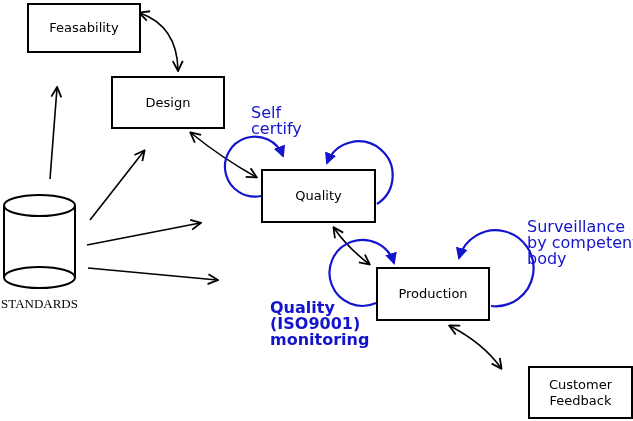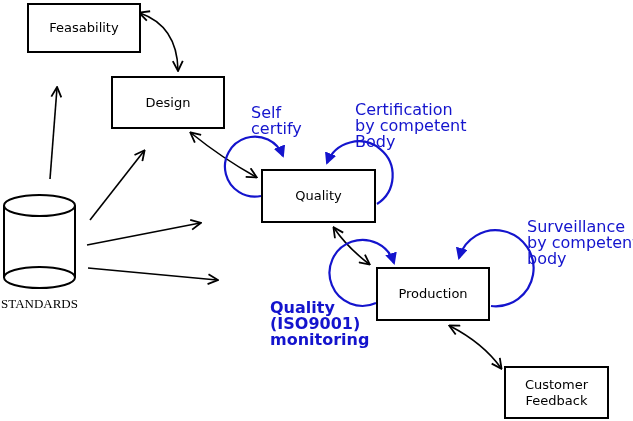--- a/index.html
+++ b/index.html
@@ -10,21 +10,21 @@
   #wires{position:absolute;left:0;top:0;pointer-events:none;}
   .node{
     position:absolute;border:2px solid #000;background:#fff;
     display:flex;align-items:center;justify-content:center;text-align:center;
     font-size:13px;color:#000;line-height:16px;box-sizing:border-box;
   }
   .node-feasability{left:27px;top:3px;width:114px;height:50px;}
   .node-design{left:111px;top:76px;width:114px;height:53px;}
   .node-approval{left:261px;top:169px;width:115px;height:54px;}
   .node-production{left:352px;top:267px;width:114px;height:54px;margin-left:24px;}
-  .node-customer{left:504px;top:366px;width:105px;height:53px;}
+  .node-customer{left:528px;top:366px;width:105px;height:53px;}
   .anno{
     position:absolute;font-size:16px;line-height:16px;color:#1414cd;
   }
   .anno-self{left:251px;top:105px;width:52px;}
   .anno-cert{left:355px;top:102px;width:116px;}
   .anno-surv{left:527px;top:219px;width:113px;}
   .anno-quality{left:270px;top:300px;width:82px;font-weight:bold;}
   .std-label{
     position:absolute;left:1px;top:296px;width:90px;
     font-size:13px;color:#000;font-family:Liberation Serif, serif;
@@ -83,17 +83,16 @@
   <div class="node node-production">
     <span>Production</span>
   </div>
   <div class="node node-customer">
     <span>Customer Feedback</span>
   </div>
 
   <div class="std-label">STANDARDS</div>
 
   <div class="anno anno-self">Self certify</div>
-  <div class="anno anno-cert">Certification by competent Body</div>
   <div class="anno anno-surv">Surveillance by competent body</div>
   <div class="anno anno-quality">Quality (ISO9001) monitoring</div>
 
 </div>
 
 </body></html>

